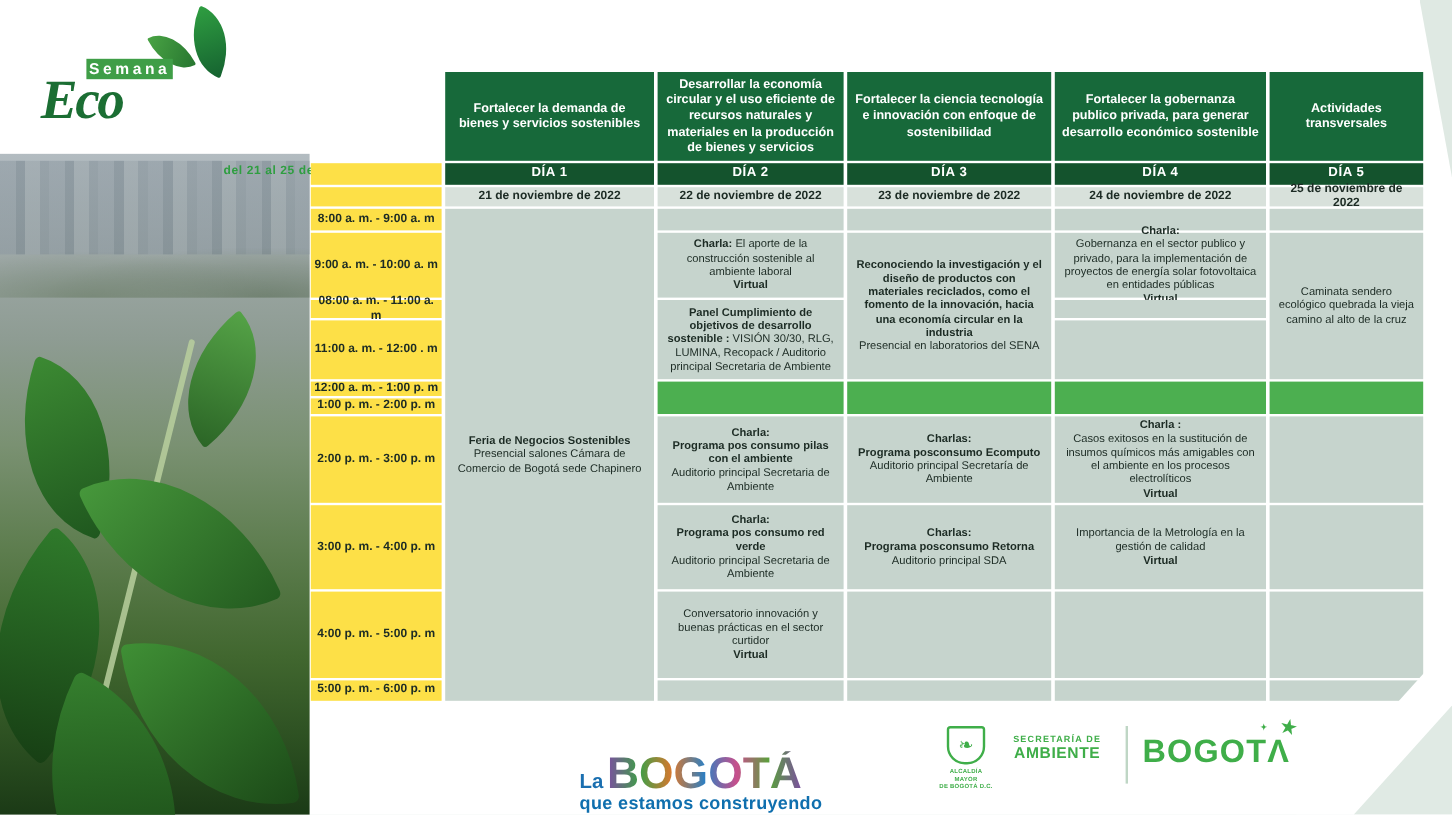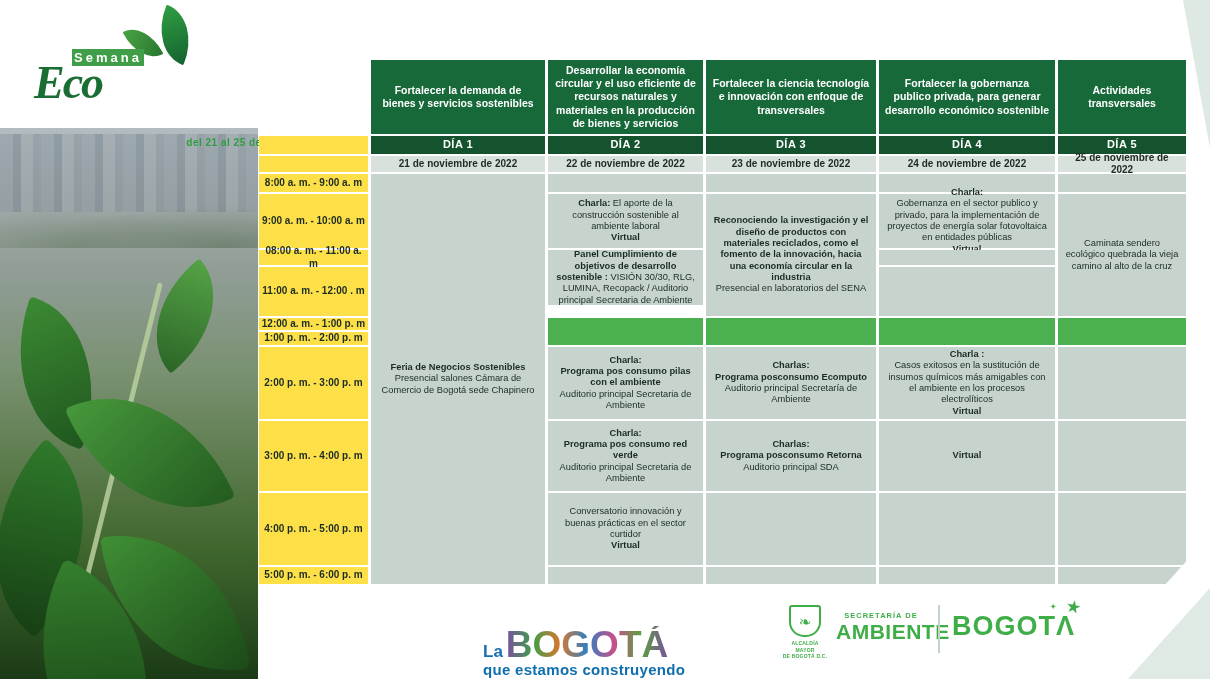--- a/index.html
+++ b/index.html
@@ -71,21 +71,21 @@
   .r1{top:174px;height:18px}
   .r2{top:194px;height:54px}
   .r3{top:250px;height:15px}
   .r4{top:267px;height:49px}
   .r5{top:318px;height:12px}
   .r6{top:332px;height:13px}
   .r7{top:347px;height:72px}
   .r8{top:421px;height:70px}
   .r9{top:493px;height:72px}
   .r10{top:567px;height:17px}
-  .rs3-4{top:250px;height:55px}
+  .rs3-4{top:250px;height:66px}
   .rs5-6{top:318px;height:27px}
   .rs2-4{top:194px;height:122px}
   .rs1-10{top:174px;height:410px}
 
   
   .footer{position:absolute;left:0;top:595px;width:1210px;height:84px;z-index:5;}
   .labogota{position:absolute;left:483px;top:8px;width:240px;}
   .lb-row{display:flex;align-items:baseline;margin-top:23px;}
   .lb-la{font-weight:bold;font-size:17px;color:#1a6fb0;margin-right:3px;}
   .lb-big{font-weight:bold;font-size:37px;letter-spacing:0px;line-height:1;
@@ -94,21 +94,21 @@
   .lb-slogan{font-weight:bold;font-size:15px;color:#0f6fae;margin-top:-2px;letter-spacing:.3px;}
 
   .shield-wrap{position:absolute;left:782px;top:10px;width:46px;text-align:center;}
   .shield{width:32px;height:32px;margin:0 auto;border:2px solid #3fae49;border-radius:3px 3px 15px 15px;
           background:#ffffff;display:flex;align-items:center;justify-content:center;box-sizing:border-box;}
   .shield-emblem{font-size:15px;color:#3fae49;line-height:1;}
   .shield-caption{font-size:5px;font-weight:bold;color:#3fae49;margin-top:3px;line-height:1.3;letter-spacing:.2px;}
 
   .secretaria{position:absolute;left:836px;top:16px;width:90px;text-align:center;color:#3fae49;}
   .sec-1{font-size:7.5px;font-weight:bold;letter-spacing:1px;}
-  .sec-2{font-size:21px;font-weight:bold;letter-spacing:.5px;}
+  .sec-2{font-size:13px;font-weight:bold;letter-spacing:.5px;}
 
   .footer-divider{position:absolute;left:938px;top:10px;width:2px;height:48px;background:#bfd6c5;}
 
   .bogota-logo{position:absolute;left:952px;top:18px;color:#3fae49;font-weight:bold;font-size:27px;letter-spacing:1px;line-height:1;}
   .bogota-star{position:absolute;right:-6px;top:-14px;font-size:15px;color:#3fae49;transform:rotate(12deg);}
   .bogota-spark{position:absolute;right:18px;top:-10px;font-size:7px;color:#3fae49;}
 </style>
 </head>
 <body>
 
@@ -200,21 +200,21 @@
   <span class="b blk">Charla:</span>
   <span class="b blk">Programa pos consumo  red verde</span>
   <span class="blk">Auditorio principal Secretaria de Ambiente</span>
 </div>
 <div class="cell c-d2 r9">
   <span class="blk">Conversatorio innovación y buenas prácticas en el sector curtidor</span>
   <span class="b blk">Virtual</span>
 </div>
 <div class="cell c-d2 r10"></div>
 
-<div class="cell theme-cell c-d3 r-theme">Fortalecer la ciencia tecnología e innovación  con enfoque de transversales</div>
+<div class="cell theme-cell c-d3 r-theme">Fortalecer la ciencia tecnología e innovación  con enfoque de sostenibilidad</div>
 <div class="cell dia-cell  c-d3 r-dia">DÍA 3</div>
 <div class="cell date-cell c-d3 r-date">23 de noviembre de 2022</div>
 <div class="cell c-d3 r1"></div>
 <div class="cell c-d3 rs2-4">
   <span class="b blk">Reconociendo la investigación y el diseño de productos con materiales reciclados, como el fomento de la innovación, hacia una economía circular en la industria</span>
   <span class="blk">Presencial en laboratorios del SENA</span>
 </div>
 <div class="cell green-cell c-d3 rs5-6"></div>
 <div class="cell c-d3 r7">
   <span class="b blk">Charlas:</span>
@@ -240,20 +240,21 @@
 </div>
 <div class="cell c-d4 r3"></div>
 <div class="cell c-d4 r4"></div>
 <div class="cell green-cell c-d4 rs5-6"></div>
 <div class="cell c-d4 r7">
   <span class="b blk">Charla :</span>
   <span class="blk">Casos exitosos en la sustitución de insumos químicos más amigables con el ambiente en los procesos electrolíticos</span>
   <span class="b blk">Virtual</span>
 </div>
 <div class="cell c-d4 r8">
+  <span class="blk">Importancia de la Metrología en la gestión de calidad</span>
   <span class="b blk">Virtual</span>
 </div>
 <div class="cell c-d4 r9"></div>
 <div class="cell c-d4 r10"></div>
 
 <div class="cell theme-cell c-d5 r-theme">Actividades transversales</div>
 <div class="cell dia-cell  c-d5 r-dia">DÍA 5</div>
 <div class="cell date-cell c-d5 r-date">25 de noviembre de 2022</div>
 <div class="cell c-d5 r1"></div>
 <div class="cell c-d5 rs2-4">

